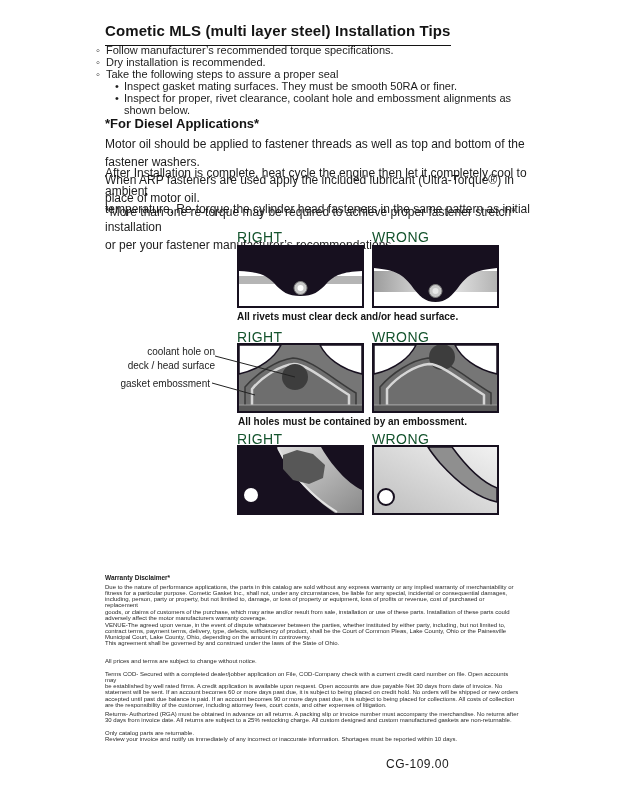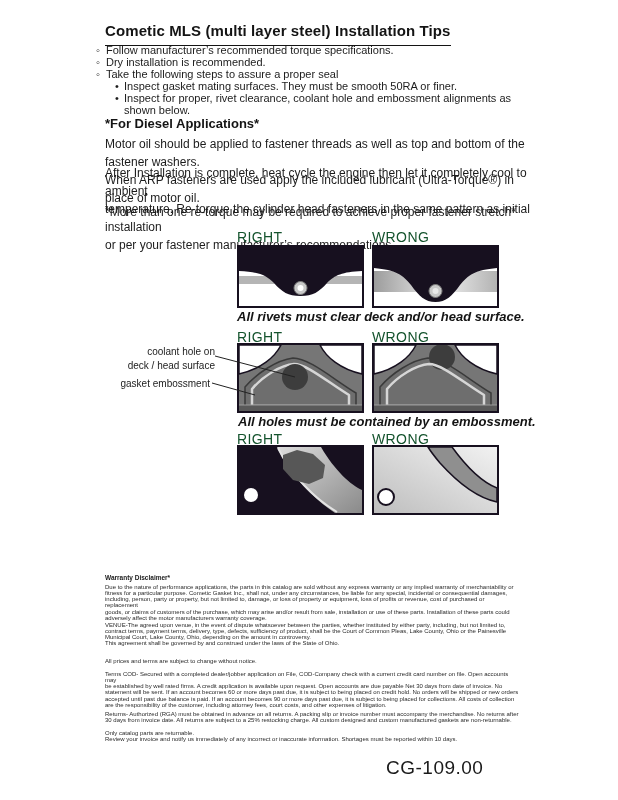--- a/index.html
+++ b/index.html
@@ -14,25 +14,25 @@
     letter-spacing:.1px;
   }
   .bullets{font-size:11px;line-height:12px;color:#1c1c1c;}
   .brow{display:flex;align-items:flex-start;}
   .brow .mk{width:10px;flex:0 0 10px;text-align:left;}
   .brow.sub{padding-left:19px;}
   .brow.sub .mk{width:9px;flex:0 0 9px;}
   .h2{font-size:13px;font-weight:bold;color:#141414;}
   .para{font-size:12px;line-height:18px;white-space:pre-line;color:#1c1c1c;}
   .rw-label{font-size:14px;font-weight:500;text-align:left;width:127px;color:#14532d;letter-spacing:.4px;}
-  .cap{font-size:13px;font-weight:bold;color:#141414;white-space:pre-line;line-height:11.5px;font-style:italic;}
+  .cap{font-size:10px;font-weight:bold;color:#141414;white-space:pre-line;line-height:11.5px;}
   .dlabel{font-size:10px;color:#1c1c1c;text-align:right;line-height:14px;white-space:pre-line;}
   .fine{font-size:6px;line-height:6.15px;width:414px;white-space:pre-line;color:#2a2a2a;}
   .fine-h{font-size:6.5px;font-weight:bold;color:#1a1a1a;}
-  .footer-code{font-size:19px;color:#1a1a1a;letter-spacing:.5px;}
+  .footer-code{font-size:12px;color:#1a1a1a;letter-spacing:.5px;}
   svg{display:block;}
 </style>
 </head>
 <body>
 
 <div class="page">
 
   <div class="abs" style="left:105px;top:22px;">
     <h1 class="title" style="margin:0;">Cometic MLS (multi layer steel) Installation Tips</h1>
   </div>

